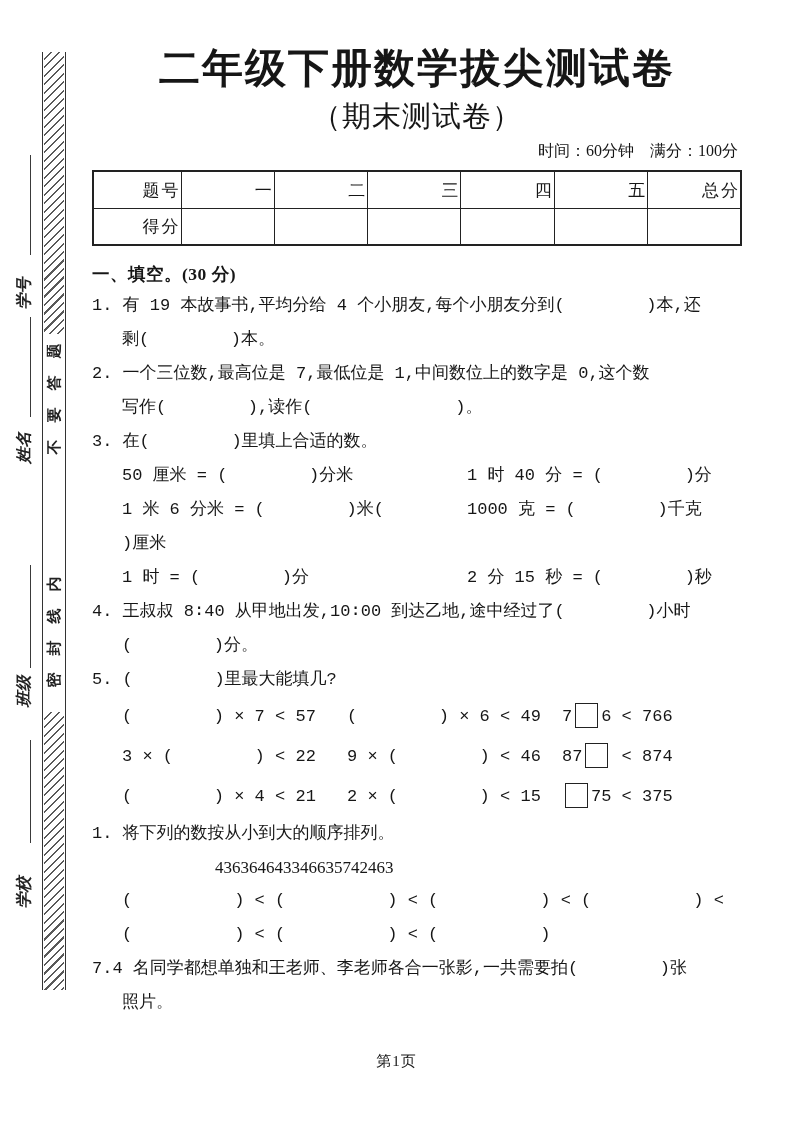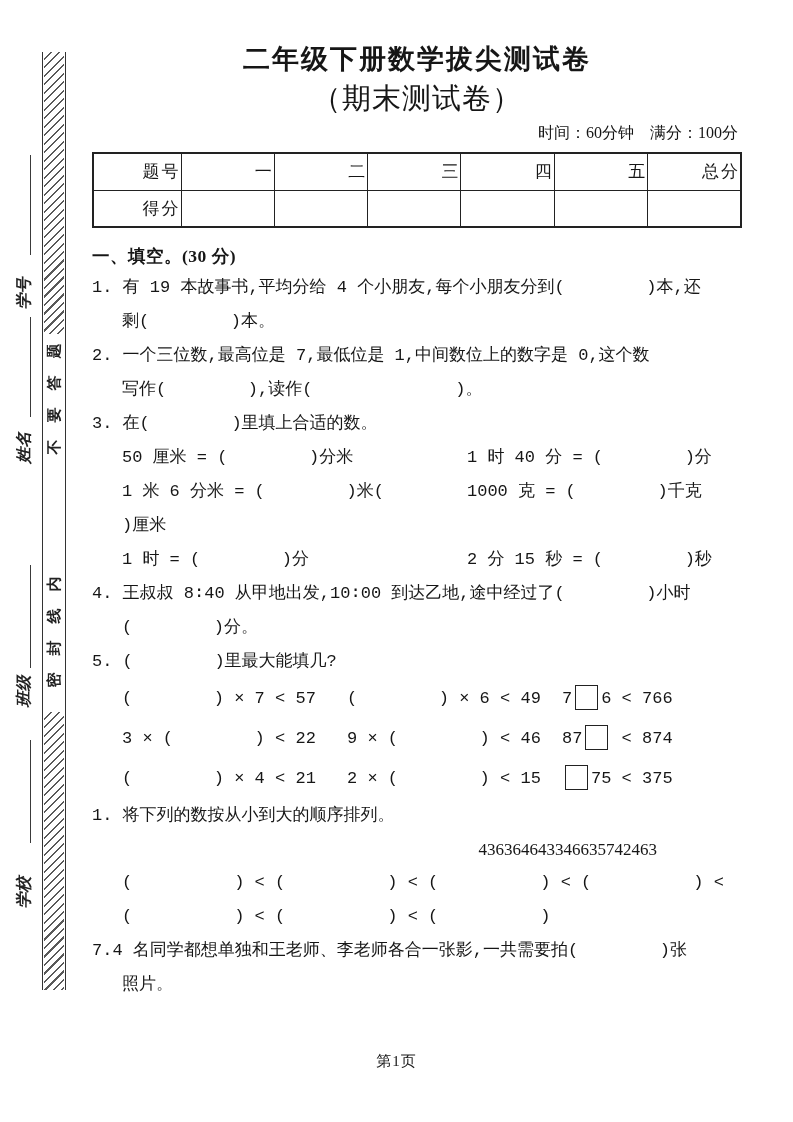--- a/index.html
+++ b/index.html
@@ -24,21 +24,21 @@
   .hatch-top { top:0; height:282px; }
   .hatch-bottom { top:660px; bottom:0; }
   .seal { position:absolute; left:50%; transform:translate(-50%,-50%) rotate(-90deg);
     white-space:nowrap; font-size:15px; letter-spacing:17px; text-indent:17px;
     color:#222; font-weight:600; }
   .seal-upper { top:347px; }
   .seal-lower { top:580px; }
 
   
   #main { position:absolute; left:92px; top:36px; width:650px; }
-  #title { font-size:27px; font-weight:700; text-align:center; letter-spacing:2px;
+  #title { font-size:41px; font-weight:700; text-align:center; letter-spacing:2px;
     line-height:1.3; margin-top:6px; }
   #subtitle { font-size:29px; text-align:center; letter-spacing:1px; line-height:1.45; }
   #meta { text-align:right; font-size:16px; margin:4px 4px 8px 0; }
 
   table#scoretable { width:100%; border-collapse:collapse; border:2px solid #222;
     table-layout:fixed; }
   #scoretable td { border:1.5px solid #222; height:37px; text-align:right;
     font-size:17px; letter-spacing:2px;padding-left:14px; }
   #scoretable td.first { width:88px; }
 
@@ -46,21 +46,21 @@
     letter-spacing:.5px; }
   .q { white-space:pre-wrap; font-size:17px; line-height:34px;font-family:Liberation Mono, monospace; }
   .ind { padding-left:30px; }
   .q3row { display:flex; padding-left:30px; }
   .q3row .left { width:345px; flex:none; }
   .q5row { display:flex; padding-left:30px; line-height:40px; }
   .q5row .c1 { width:225px; flex:none; }
   .q5row .c2 { width:215px; flex:none; }
   .box { display:inline-block; width:23px; height:25px; border:1.6px solid #222;
     vertical-align:-7px; margin:0 3px; background:#fff; }
-  .nums { display:flex; justify-content:flex-end; margin-left:123px; width:442px;
+  .nums { display:flex; justify-content:flex-start; margin-left:123px; width:442px;
     font-size:17px; line-height:33px; }
   #footer { position:absolute; left:0; right:0; top:1052px; text-align:center;
     font-size:15px; letter-spacing:1px; }
 </style>
 </head>
 <body>
 
 <div id="paper">
 
   <div id="sidebar">

